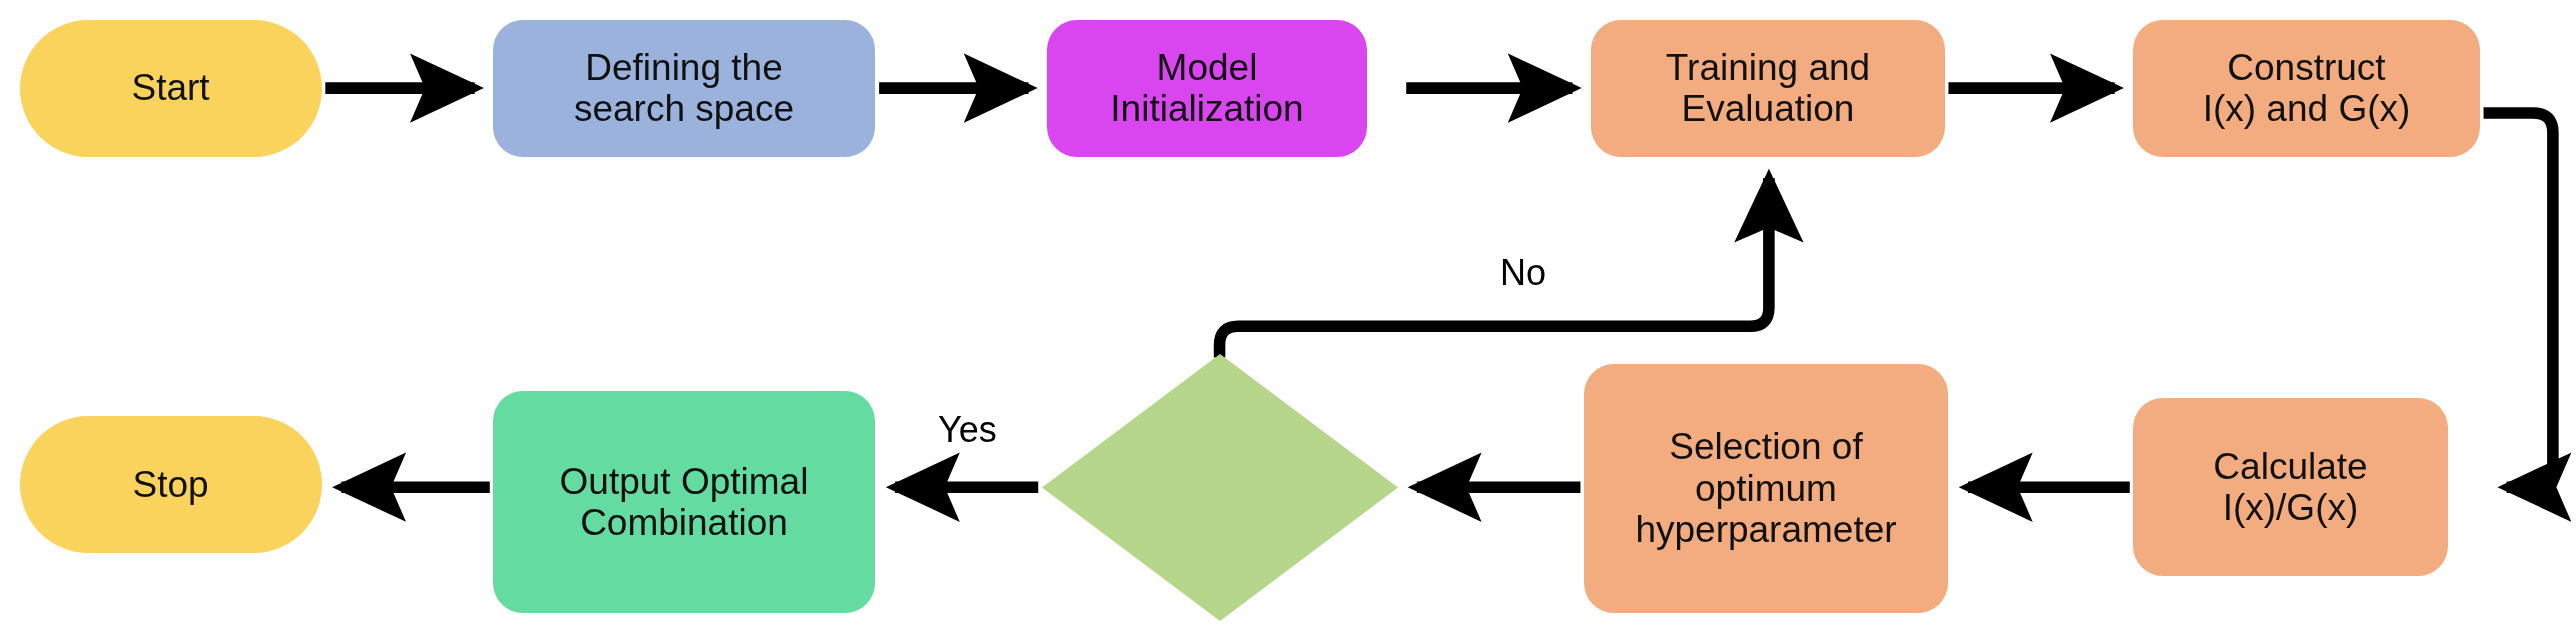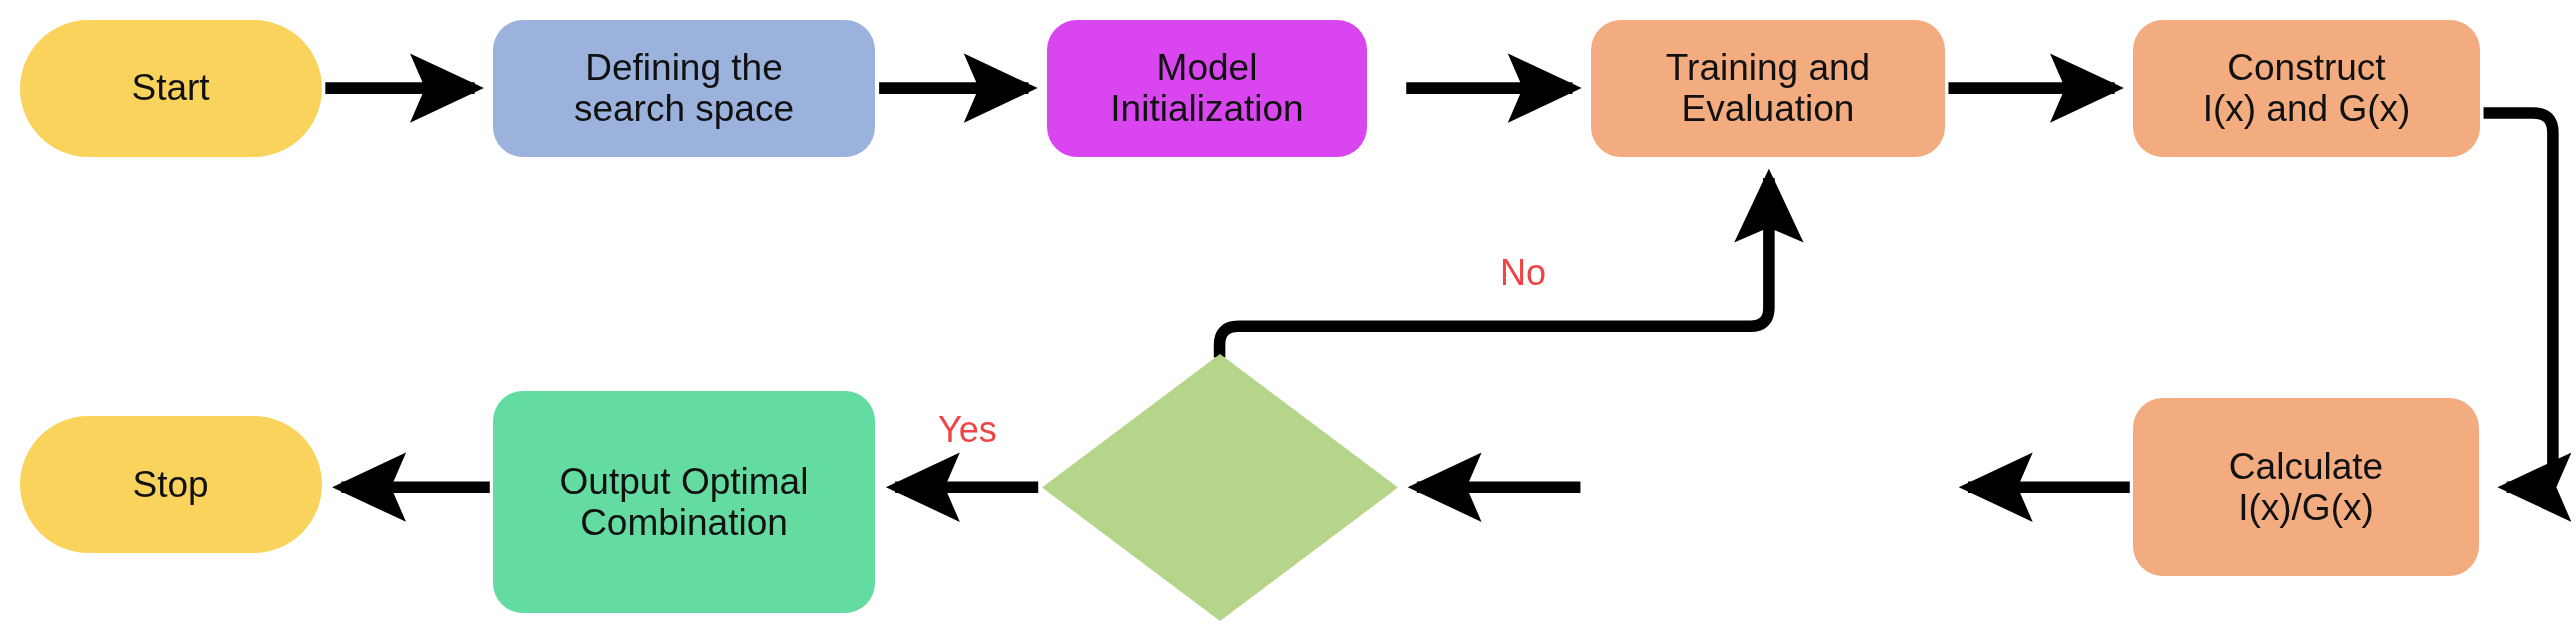--- a/index.html
+++ b/index.html
@@ -51,21 +51,21 @@
     position: absolute;
     left: 0;
     top: 0;
     width: 100%;
     height: 100%;
     z-index: -1;
   }
   .edge-label {
     position: absolute;
     font-size: 36px;
-    color: #ef4444;
+    color: #000000;
     z-index: 3;
     white-space: nowrap;
   }
 </style>
 </head>
 <body>
 
 <div id="canvas">
 
   <svg id="edges" viewBox="0 0 2898 722">
@@ -115,25 +115,30 @@
   <div class="node node-process" style="left:1591px; top:19.6px; width:354px; height:137px; background:#f3ab80;">
     <span>Training and
 Evaluation</span>
   </div>
 
   <div class="node node-process" style="left:2133px; top:19.6px; width:347px; height:137px; background:#f3ab80;">
     <span>Construct
 I(x) and G(x)</span>
   </div>
 
-  <div class="node node-process" style="left:2133px; top:398px; width:346px; height:178px; background:#f3ab80;">
+  <div class="node node-process" style="left:2133px; top:398px; width:315px; height:178px; background:#f3ab80;">
     <span>Calculate
 I(x)/G(x)</span>
   </div>
 
+  <div class="node node-process" style="left:1584px; top:364px; width:364px; height:249px; background:#f3ab80;">
+    <span>Selection of
+optimum
+hyperparameter</span>
+  </div>
 
   <div class="node node-decision" style="left:1042px; top:354px; width:356px; height:267px;">
     <svg class="diamond-shape" viewBox="0 0 400 300" preserveAspectRatio="none">
       <polygon points="200,0 400,150 200,300 0,150" fill="#b5d68a"></polygon>
     </svg>
   </div>
 
   <div class="node node-process" style="left:493px; top:391px; width:382px; height:222px; background:#63dba1;justify-content:center;">
     <span>Output Optimal
 Combination</span>

